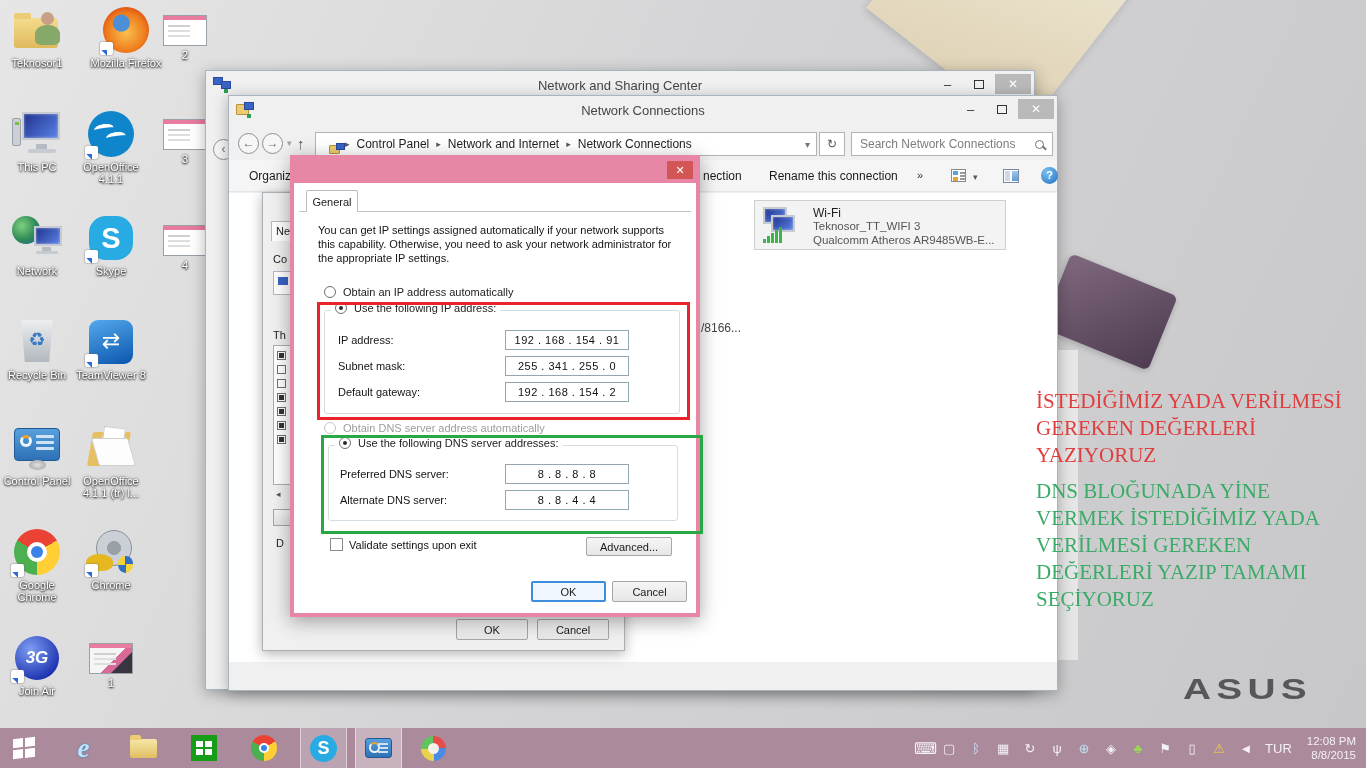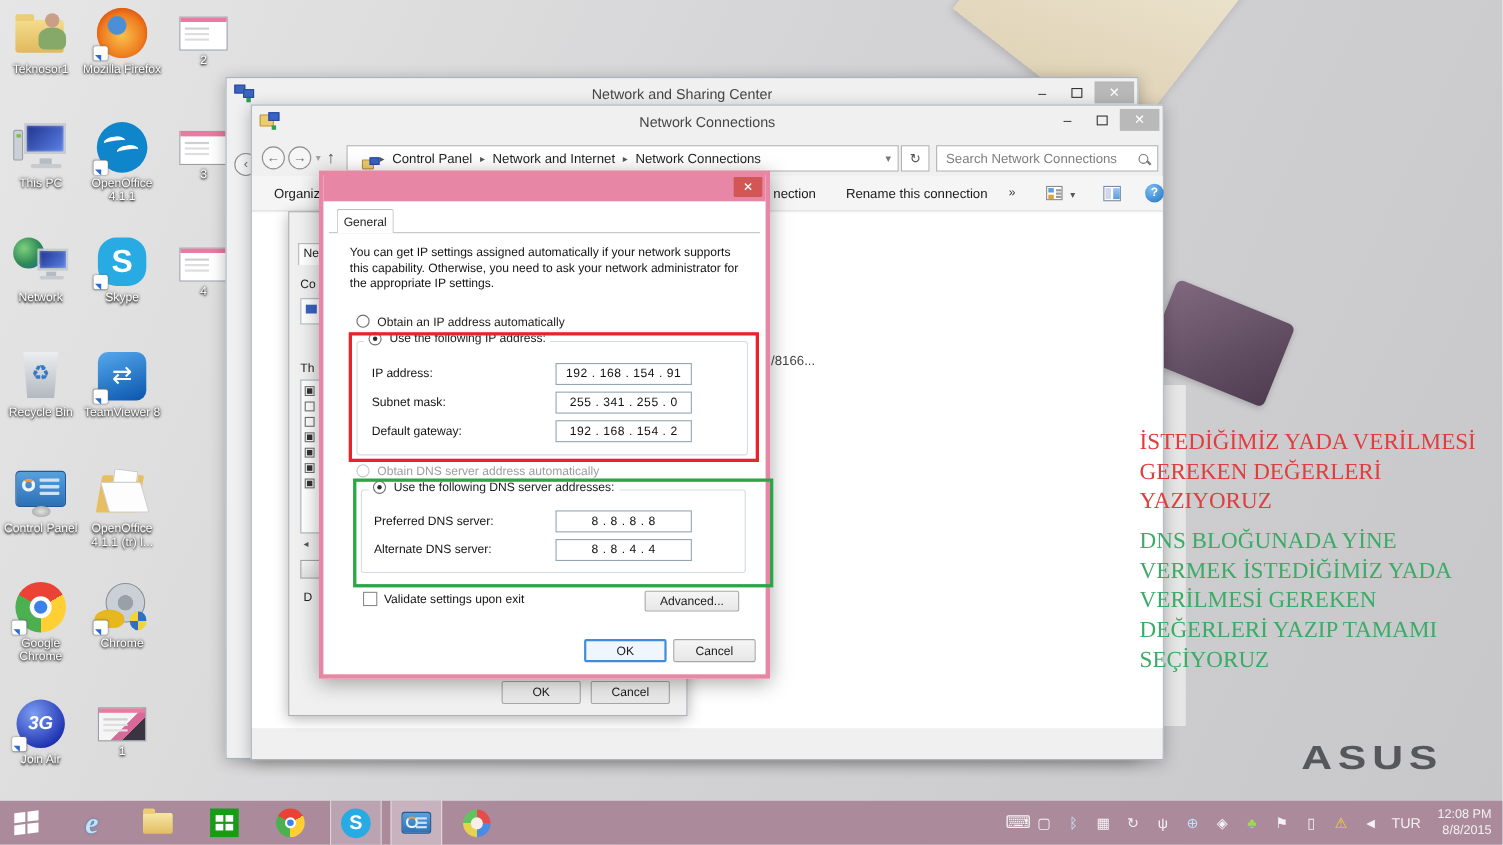--- a/index.html
+++ b/index.html
@@ -186,21 +186,21 @@
 <div class="asus-logo">ASUS</div>
 
 <div class="dicon" style="left:0;top:6px">
   <div class="ic">
       <span class="folder-body"></span>
       <span class="person-head"></span>
       <span class="person-body"></span>
     </div>
   <div class="dlabel">Teknosor1</div>
 </div>
-<div class="dicon" style="left:74px;top:6px">
+<div class="dicon" style="left:89px;top:6px">
   <div class="ic">
       <span class="ffx"></span>
       <span class="sarrow"></span>
     </div>
   <div class="dlabel">Mozilla Firefox</div>
 </div>
 <div class="dicon" style="left:148px;top:6px">
   <div class="thumb"></div>
   <div class="dlabel">2</div>
 </div>
@@ -374,20 +374,34 @@
     <span style="left:540px">Rename this connection</span>
     <span style="left:688px;font-size:11px;color:#333">»</span>
     <span class="viewgrid" style="left:722px;top:9px"></span>
     <span style="left:744px;top:12px;color:#555;font-size:9px">▾</span>
     <span class="colsicon" style="left:774px;top:9px"></span>
     <span class="helpc" style="left:812px;top:7px">?</span>
   </div>
 
   <div class="content">
     <span class="abs" style="left:472px;top:128px;color:#444">/8166...</span>
+    <div class="wifi-item">
+      <span class="mon-frame" style="left:8px;top:6px;width:24px;height:17px"></span>
+      <span class="mon-frame" style="left:16px;top:14px;width:24px;height:17px"></span>
+      <span class="sigbars">
+        <i style="height:4px"></i>
+          <i style="height:7px"></i>
+          <i style="height:10px"></i>
+          <i style="height:13px"></i>
+          <i style="height:16px"></i>
+      </span>
+      <span class="wi-name">Wi-Fi</span>
+      <span class="wi-sub" style="top:19px">Teknosor_TT_WIFI 3</span>
+      <span class="wi-sub" style="top:33px">Qualcomm Atheros AR9485WB-E...</span>
+    </div>
   </div>
 
 </div>
 
 <div class="dlg-gray" style="left:262px;top:192px;width:363px;height:459px;z-index:20">
   <div class="abs" style="left:8px;top:28px;width:42px;height:20px;background:#fff;border:1px solid #b8b8b8;border-bottom:none;font-size:11px;padding:3px 0 0 4px">Netw</div>
   <span class="abs" style="left:10px;top:60px;font-size:11px">Co</span>
   <div class="abs" style="left:10px;top:78px;width:19px;height:24px;background:#fff;border:1px solid #b0b8c0">
     <span class="abs" style="left:4px;top:5px;width:10px;height:8px;background:#3b63c4"></span>
   </div>

